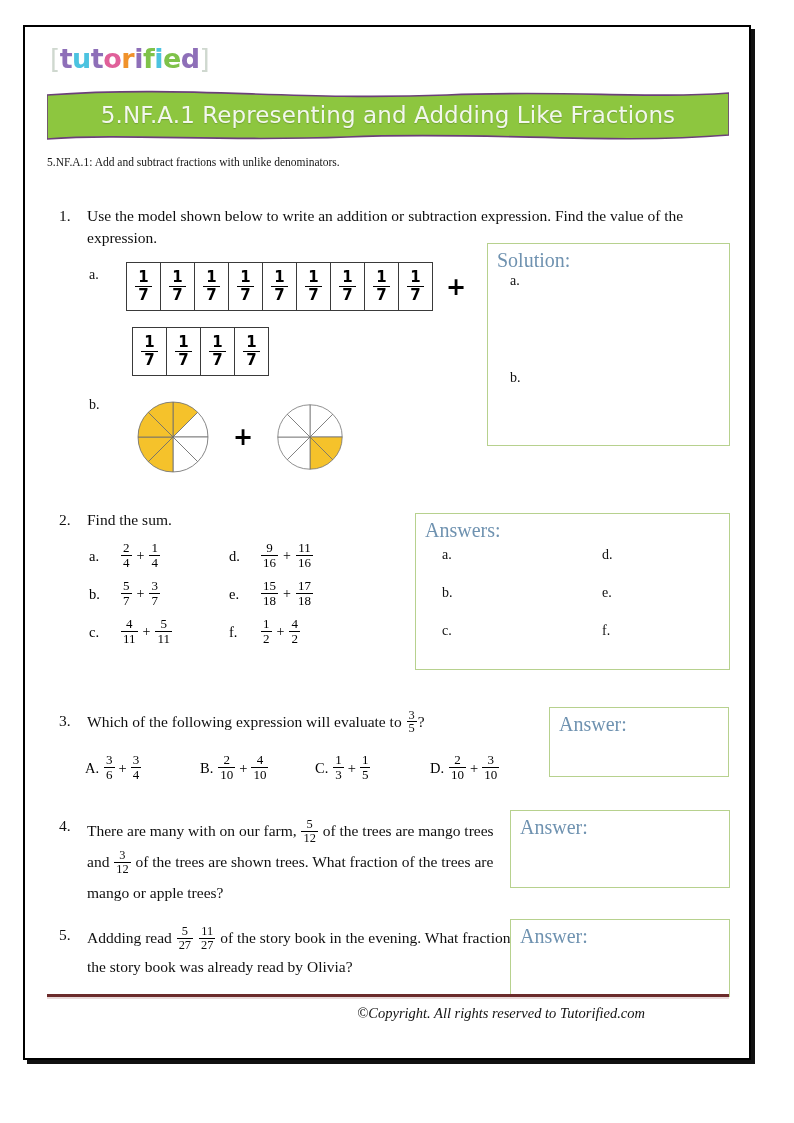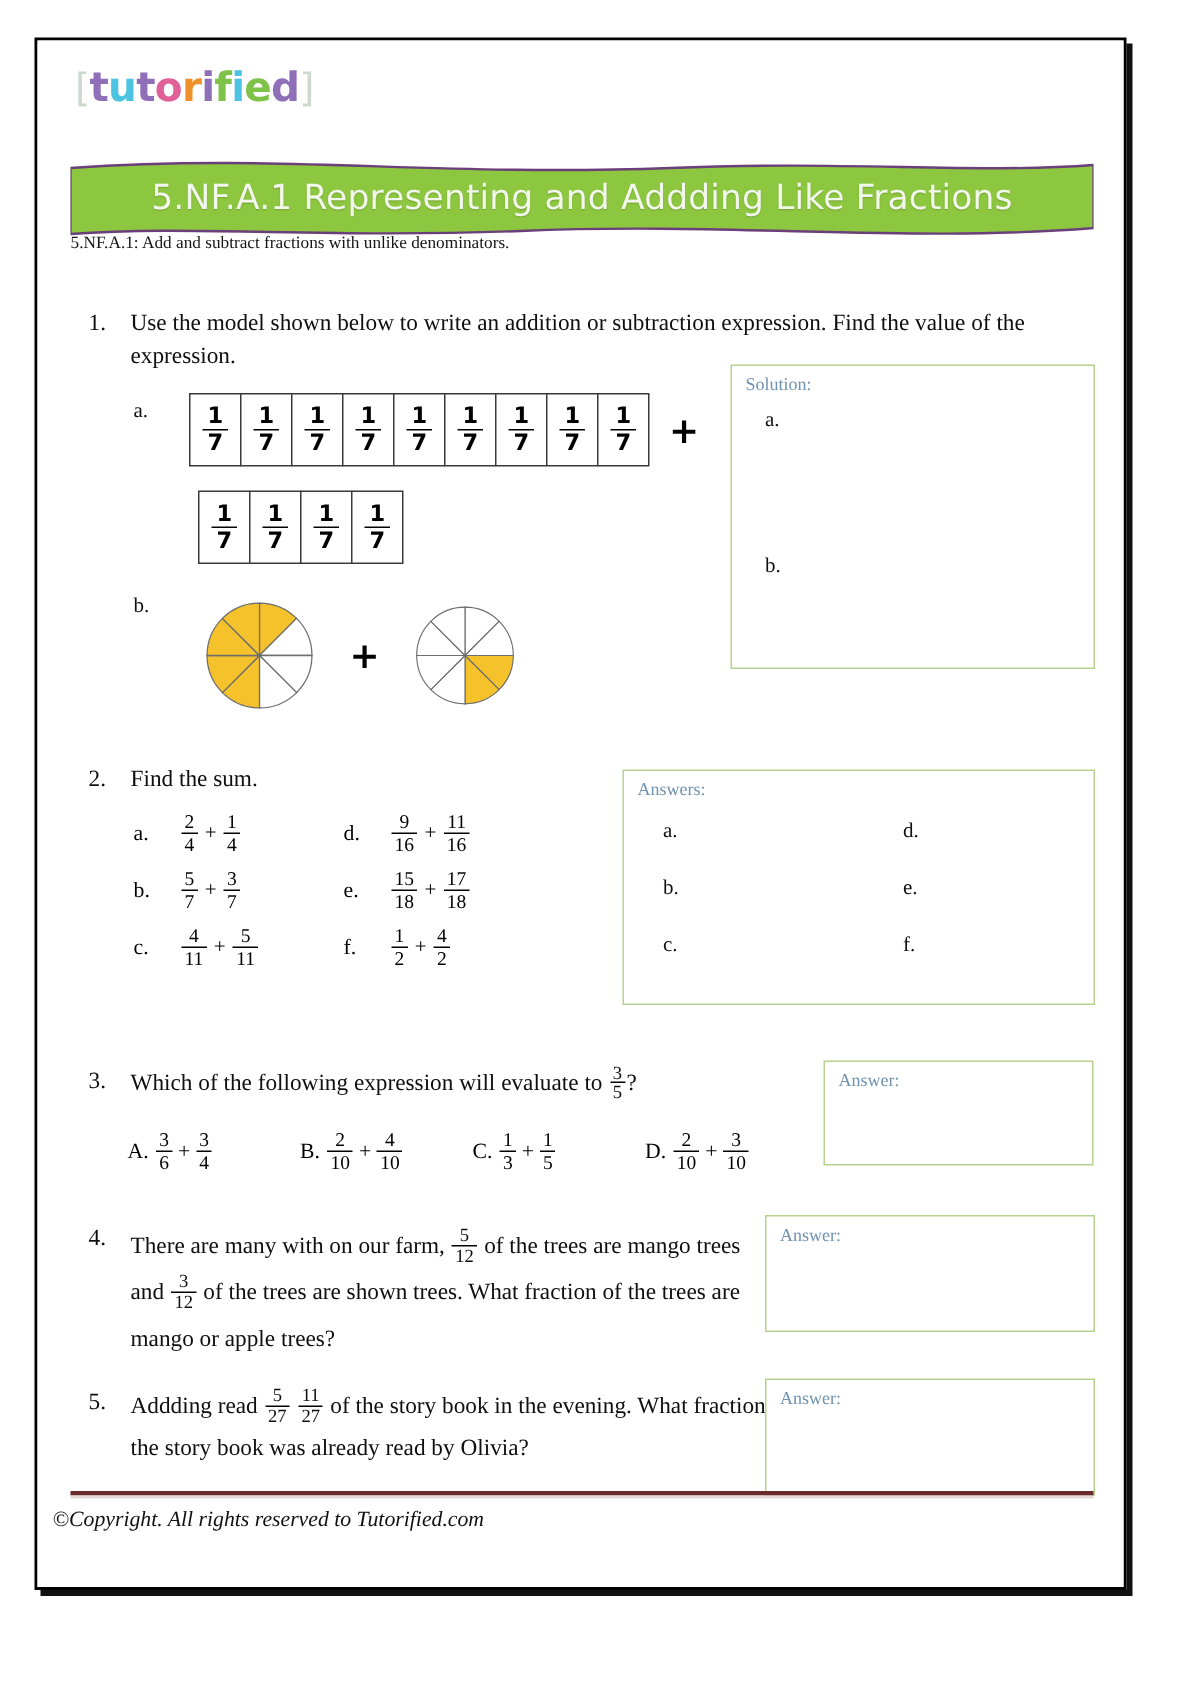--- a/index.html
+++ b/index.html
@@ -57,21 +57,21 @@
   #logo .lb {
     color: #cfd8cf;
     font-weight: normal;
     font-size: 26px;
   }
 
   
   #banner-wrap {
     position: absolute;
     left: 22px;
-    top: 77px;
+    top: 60px;
     width: 638px;
     height: 56px;
   }
   #banner-wrap svg { display: block; }
   #banner-title {
     position: absolute;
     left: 0;
     top: 0;
     width: 682px;
     height: 56px;
@@ -176,21 +176,21 @@
     position: absolute;
     border: 1px solid #b7d18e;
     background: #ffffff;
     box-sizing: border-box;
   }
   .boxlabel {
     position: absolute;
     left: 9px;
     top: 5px;
     color: #6f92b0;
-    font-size: 12px;
+    font-size: 20px;
     font-family: "Liberation Serif", serif;
   }
   .sublabel {
     position: absolute;
     font-size: 14px;
     color: #101010;
   }
 
   
   #footer-rule {
@@ -200,26 +200,25 @@
     width: 682px;
     height: 6px;
   }
   #footer-rule .l1 { height: 3px; background: #6b2b2b; }
   #footer-rule .l2 { height: 2px; background: #e8d9d9; }
   #footer-text {
     position: absolute;
     left: 0;
     top: 978px;
     width: 620px;
-    text-align: left;
+    text-align: right;
     font-style: italic;
     font-size: 14.5px;
     color: #111;
     font-family: "Liberation Serif", serif;
-    margin-left: 10px;
   }
 </style>
 </head>
 <body>
 
 <div id="page-shadow"></div>
 
 <div id="page-frame">
   <div id="page-inner">
 

